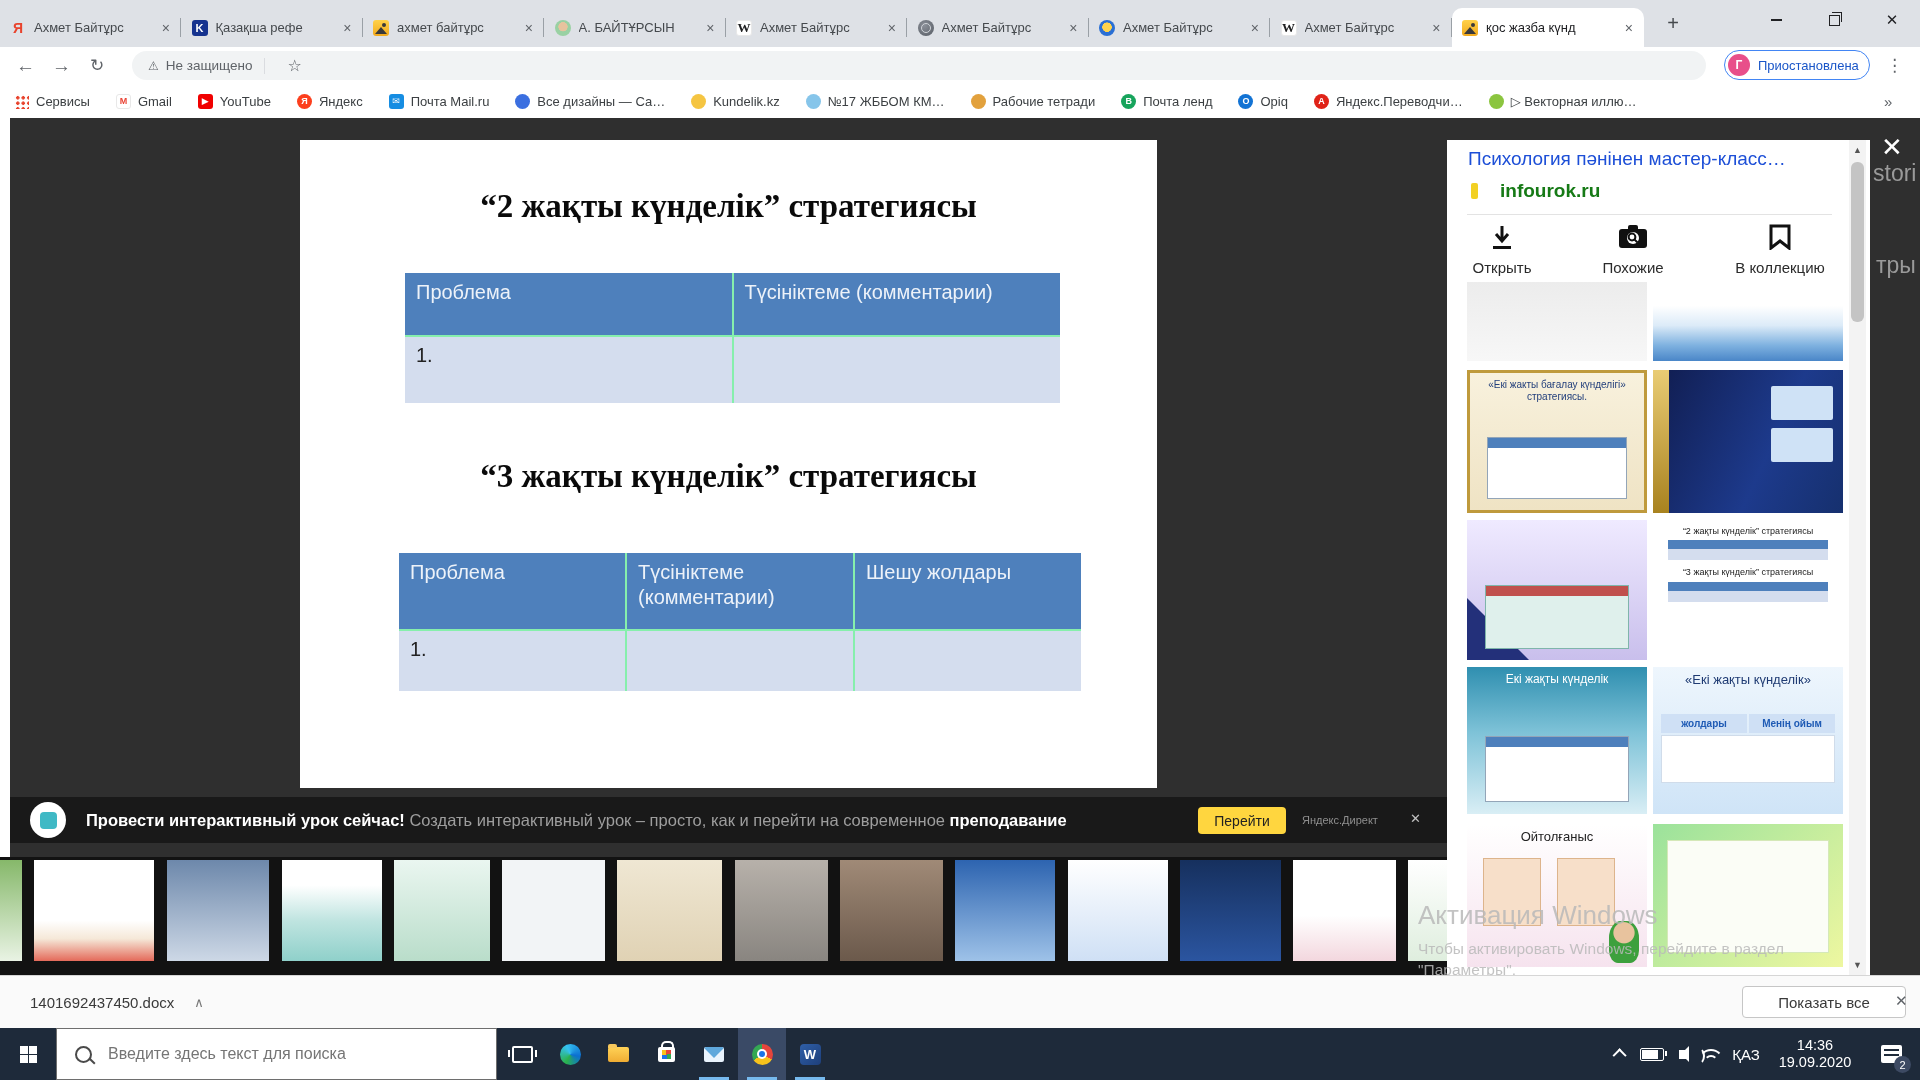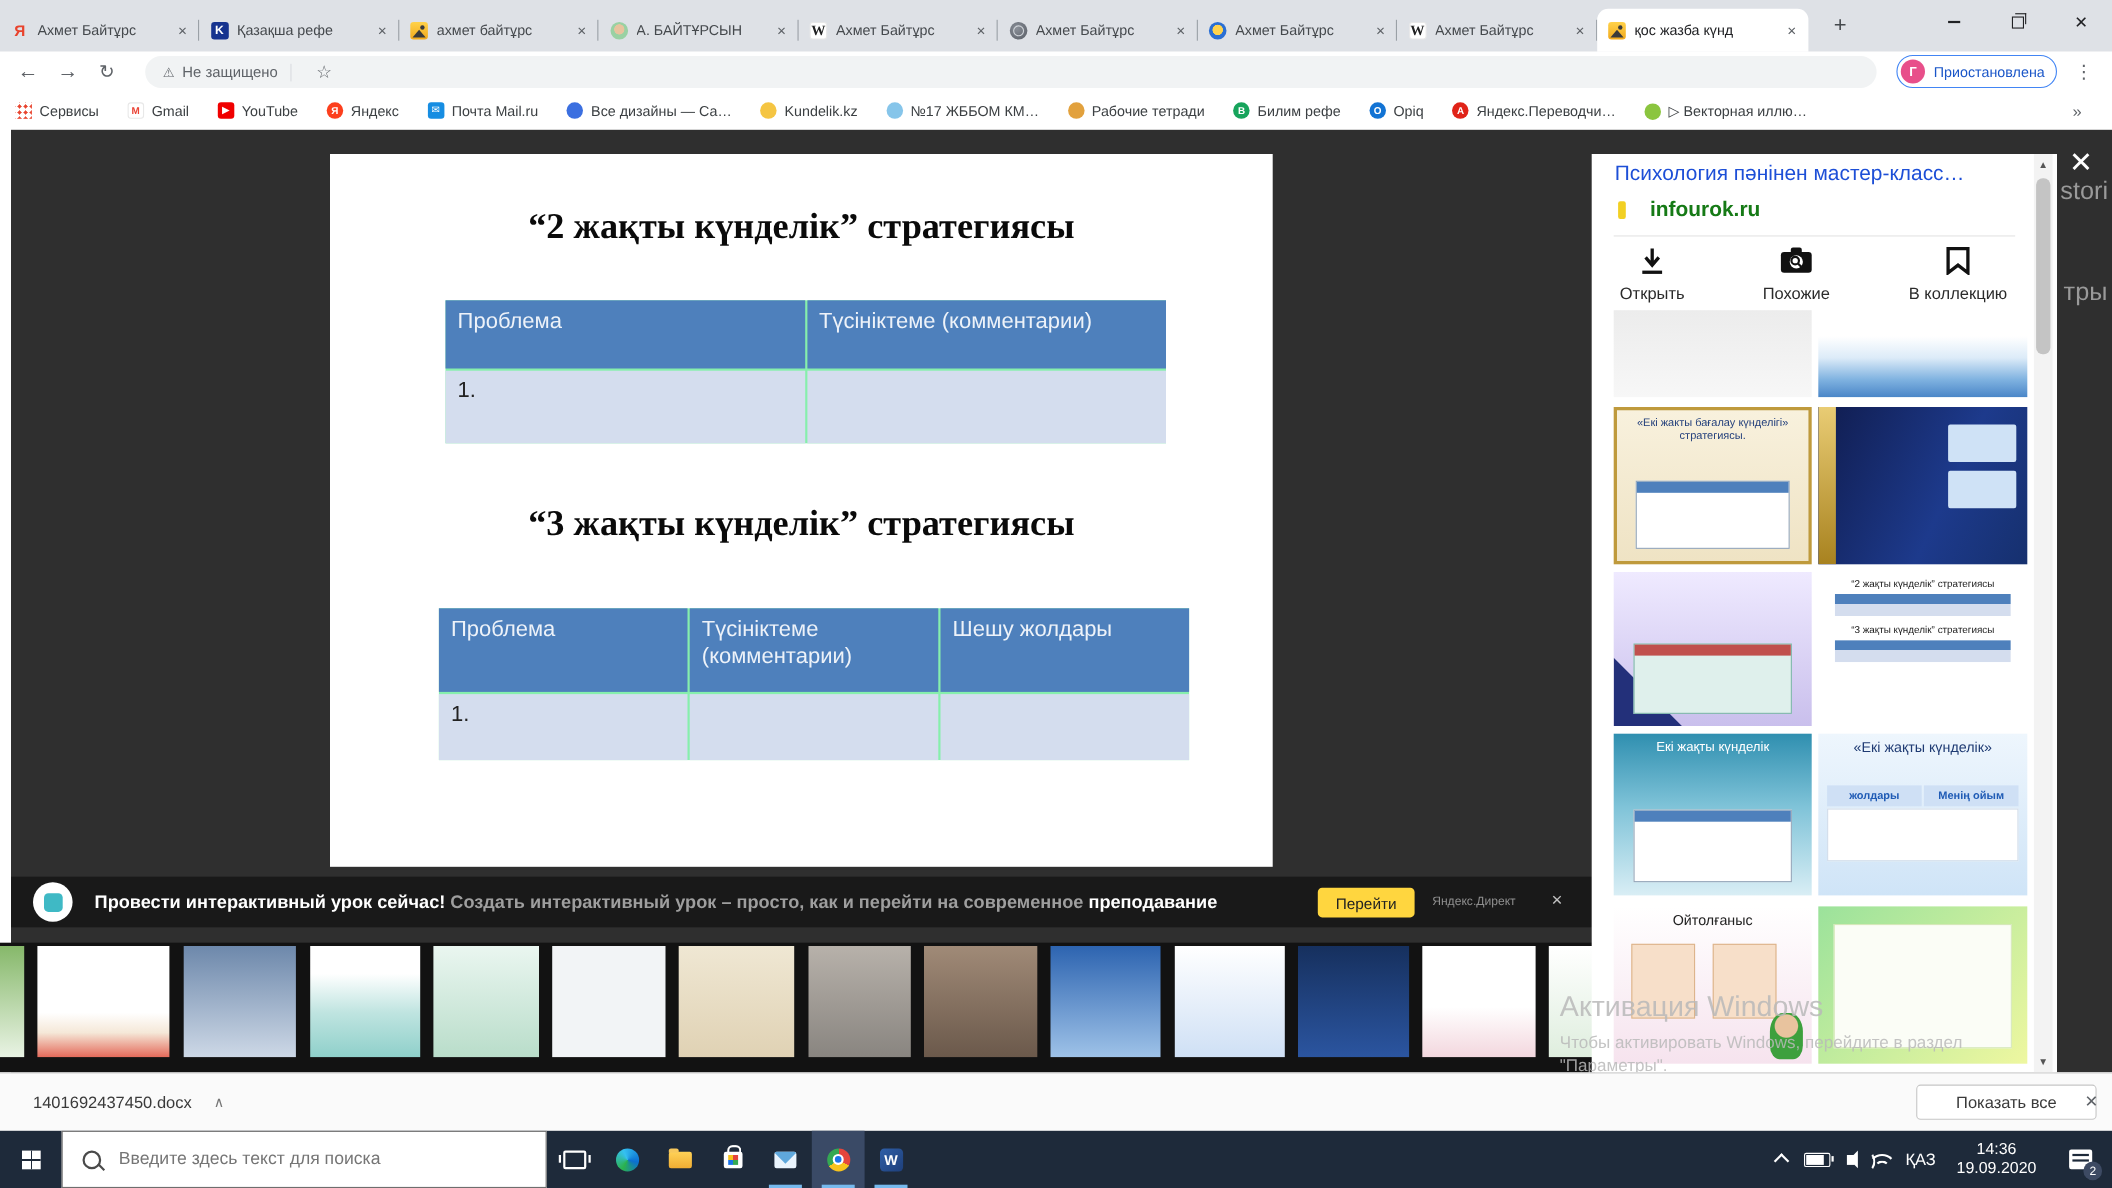--- a/index.html
+++ b/index.html
@@ -39,21 +39,21 @@
   #sec-warn{font-size:13.5px;color:#5f6368;margin-left:7px;white-space:nowrap}
   #url-sep{width:1px;height:16px;background:#dadce0;margin:0 11px}
   #url{flex:1;font-size:14px;color:#202124;white-space:nowrap;overflow:hidden;text-overflow:ellipsis}
   #star{font-size:16px;color:#5f6368;margin:0 12px;cursor:pointer}
   #profile-chip{position:absolute;left:1724px;top:3px;height:30px;width:146px;border:1px solid #4285f4;border-radius:16px;background:#fff;display:flex;align-items:center;cursor:pointer;box-sizing:border-box}
   #profile-avatar{width:22px;height:22px;border-radius:50%;background:#e84f8a;color:#fff;font-size:12px;font-weight:bold;display:flex;align-items:center;justify-content:center;margin-left:3px}
   #profile-label{font-size:13px;color:#1a56c8;margin:0 8px}
   #kebab{position:absolute;left:1886px;top:0;height:37px;display:flex;align-items:center;font-size:17px;color:#5f6368;cursor:pointer}
   
   #bmbar{position:absolute;left:0;top:84px;width:1920px;height:34px;background:#fff;display:flex;align-items:center}
-  #bmitems{display:flex;align-items:flex-start;margin-left:14px;gap:26px}
+  #bmitems{display:flex;align-items:flex-end;margin-left:14px;gap:26px}
   .bm{display:flex;align-items:center;gap:7px;cursor:pointer;white-space:nowrap}
   .bm-label{font-size:13px;color:#3c4043}
   .bm-ic{width:15px;height:15px;border-radius:3px;display:flex;align-items:center;justify-content:center;font-size:9px;font-weight:bold;box-sizing:border-box}
   .bm-ic.round{border-radius:50%}
   .bm-grid{background-image:radial-gradient(#e8432d 1.6px,transparent 1.7px);background-size:5.5px 5.5px;background-position:1px 1px;border-radius:0}
   #bm-overflow{position:absolute;left:1884px;font-size:15px;color:#5f6368;cursor:pointer}
   
   #overlay{position:absolute;left:10px;top:118px;width:1910px;height:857px;background:#2f2f2f}
   #viewer-close{position:absolute;left:1881px;top:132px;font-size:26px;color:#fff;cursor:pointer;z-index:6}
   .sidetext{position:absolute;color:#9a9a9a;font-size:23px;z-index:5}
@@ -66,21 +66,21 @@
   #t2{left:99px;top:413px;width:682px;grid-template-rows:76px 60px}
   .doc-trow{display:grid;gap:2px}
   .doc-th{background:#4e80bc;color:#edf2f9;font-size:20px;padding:7px 11px;box-sizing:border-box;line-height:1.25}
   .doc-td{background:#d4ddee;color:#222;font-size:20px;padding:7px 11px;box-sizing:border-box}
   
   #adbar{position:absolute;left:10px;top:797px;width:1437px;height:46px;background:#191919;z-index:3;display:flex;align-items:center}
   #ad-logo{width:36px;height:36px;border-radius:50%;background:#fff;margin-left:20px;display:flex;align-items:center;justify-content:center;flex:none}
   #ad-logo-sq{width:17px;height:17px;border-radius:4px;background:#3fb9c5}
   #ad-text{margin-left:20px;font-size:16.5px;white-space:nowrap;overflow:hidden}
   .ad-b{color:#fff;font-weight:bold}
-  .ad-r{color:#9e9e9e;font-weight:bold}
+  .ad-r{color:#9e9e9e;font-weight:normal}
   #ad-btn{position:absolute;left:1188px;top:10px;width:88px;height:27px;background:#ffd63f;border-radius:4px;color:#222;font-size:14px;display:flex;align-items:center;justify-content:center;cursor:pointer}
   #ad-attr{position:absolute;left:1292px;top:17px;font-size:11px;color:#8f8f8f}
   #ad-close{position:absolute;left:1400px;top:14px;font-size:13px;color:#c2c2c2;cursor:pointer}
   
   #filmstrip{position:absolute;left:0;top:857px;width:1450px;height:118px;background:#121212;z-index:2}
   .fs-thumb{position:absolute;top:3px;height:101px;cursor:pointer}
   
   #panel{position:absolute;left:1447px;top:140px;width:423px;height:835px;background:#fff;z-index:4;overflow:hidden}
   #panel-title{position:absolute;left:21px;top:8px;width:368px;font-size:19px;color:#1d4fd7;white-space:nowrap;overflow:hidden;cursor:pointer}
   #panel-src{position:absolute;left:24px;top:40px;display:flex;align-items:center;gap:22px;cursor:pointer}
@@ -289,21 +289,21 @@
         <div class="bm">
           <span class="bm-ic" style="background: rgb(134, 197, 234); border-radius: 50%;"></span>
           <span class="bm-label">№17 ЖББОМ КМ…</span>
         </div>
         <div class="bm">
           <span class="bm-ic" style="background: rgb(226, 161, 61); border-radius: 50%;"></span>
           <span class="bm-label">Рабочие тетради</span>
         </div>
         <div class="bm">
           <span class="bm-ic round" style="color: rgb(255, 255, 255); background: rgb(23, 164, 92);">B</span>
-          <span class="bm-label">Билим рефе</span>
+          <span class="bm-label">Почта ленд</span>
         </div>
         <div class="bm">
           <span class="bm-ic round" style="color: rgb(255, 255, 255); background: rgb(18, 115, 212);">O</span>
           <span class="bm-label">Opiq</span>
         </div>
         <div class="bm">
           <span class="bm-ic round" style="color: rgb(255, 255, 255); background: rgb(224, 35, 24);">A</span>
           <span class="bm-label">Яндекс.Переводчи…</span>
         </div>
         <div class="bm">

